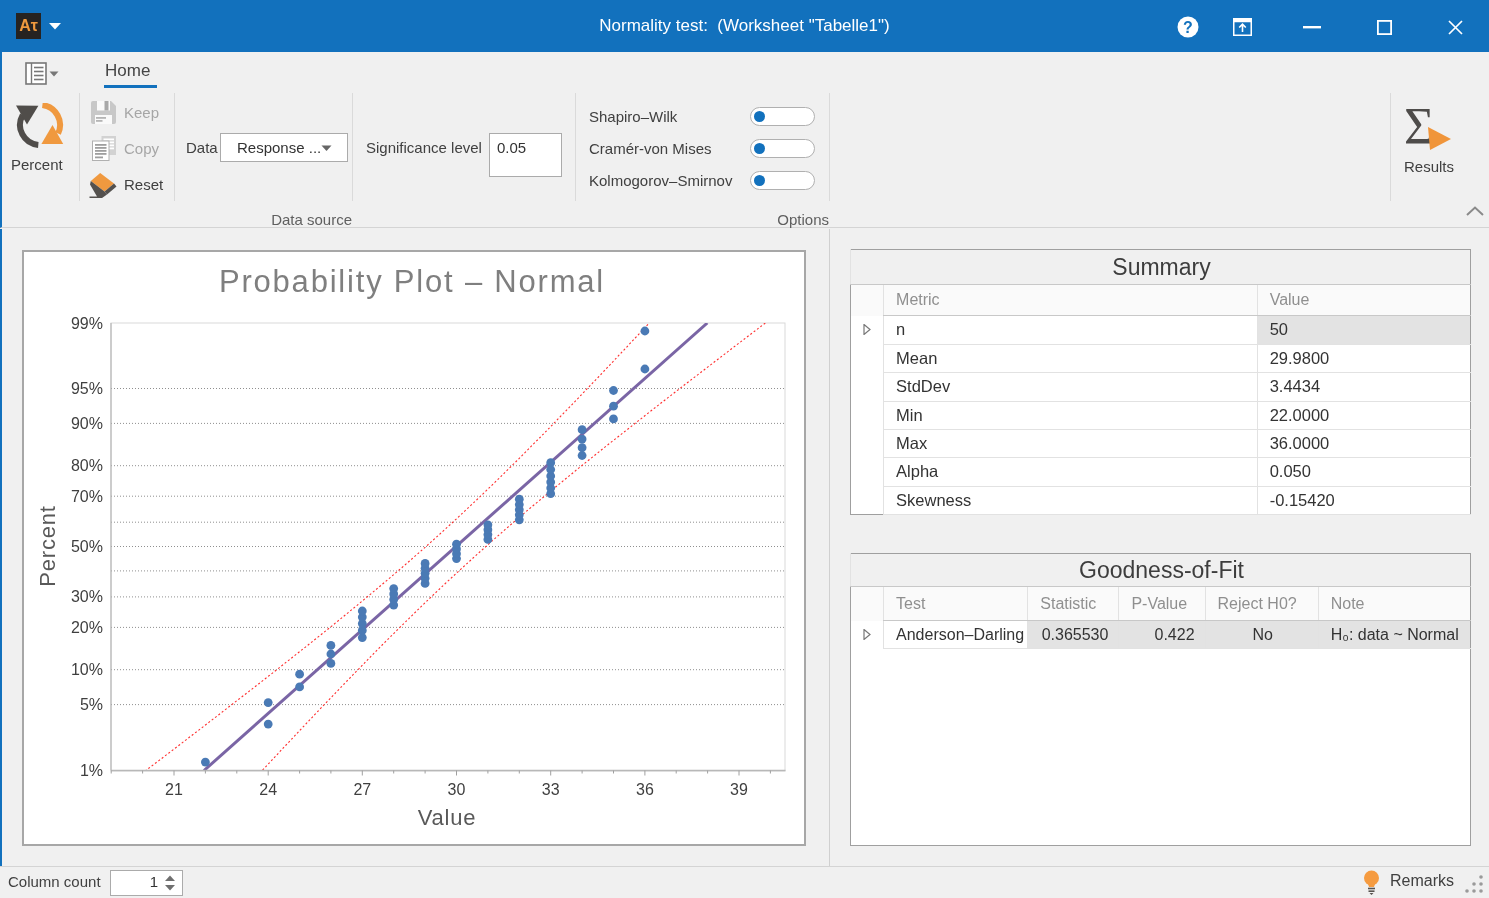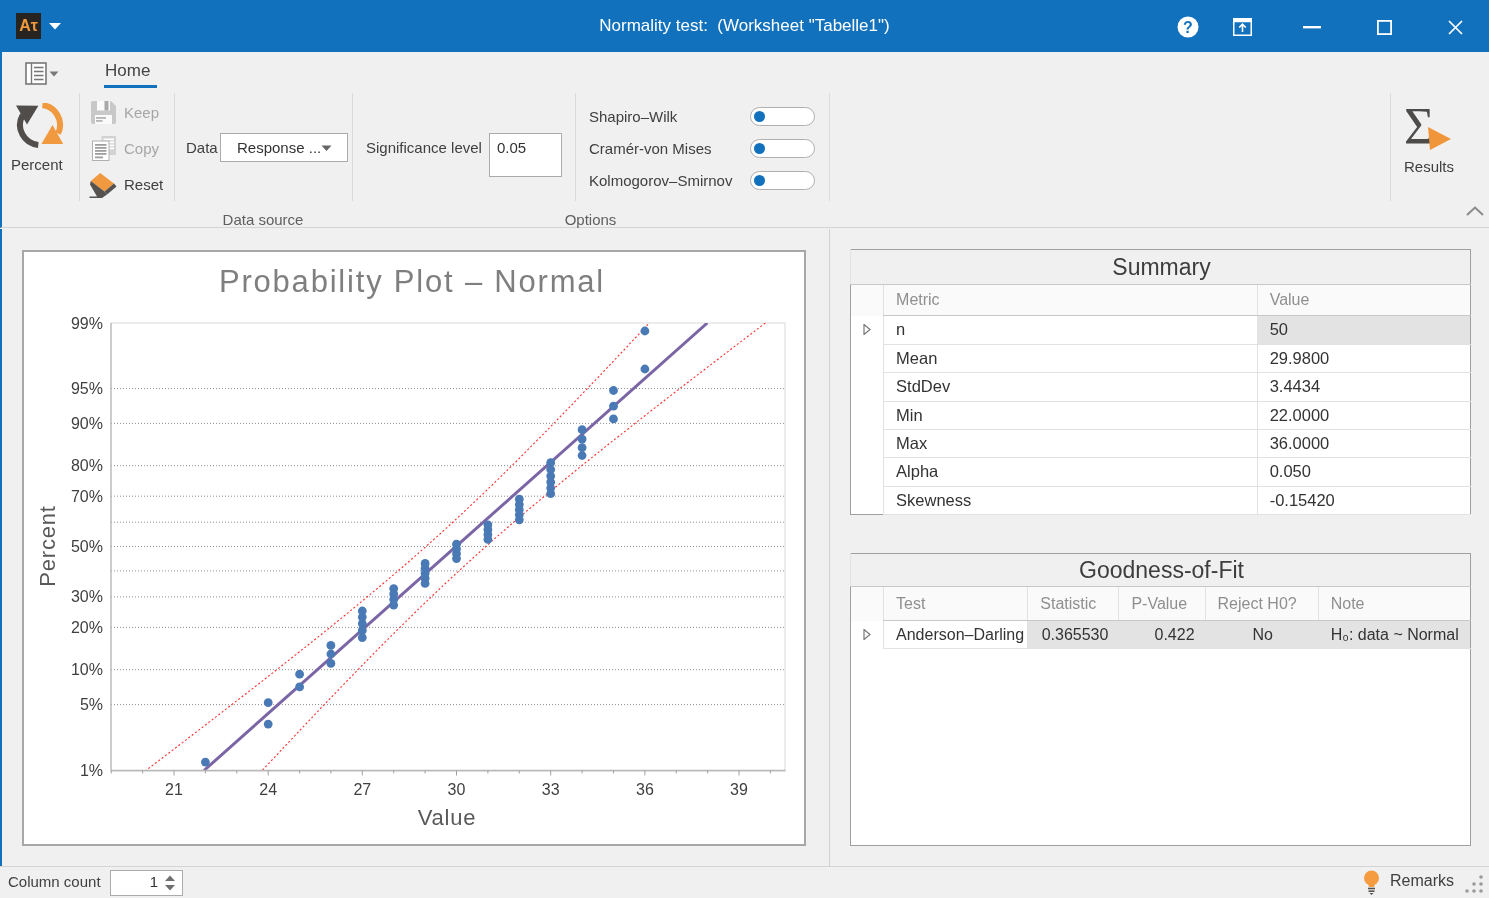--- a/index.html
+++ b/index.html
@@ -1,20 +1,20 @@
 <!DOCTYPE html>
 <html><head><meta charset="utf-8"><style>
 * { margin:0; padding:0; box-sizing:border-box; }
 html,body { width:1489px; height:898px; overflow:hidden; font-family:"Liberation Sans",sans-serif; background:#f0f0f0; }
 .abs { position:absolute; }
 #titlebar { position:absolute; left:0; top:0; width:1489px; height:52px; background:#1271bd; }
 #title { position:absolute; left:0; right:0; top:16px; text-align:center; color:#fff; font-size:17px; }
 #ribbon { position:absolute; left:0; top:52px; width:1489px; height:176px; background:#f0f0f0; border-left:2px solid #1271bd; border-bottom:1px solid #d4d4d4; }
 .vsep { position:absolute; top:41px; width:1px; height:108px; background:#dadada; }
-.glabel { position:absolute; top:159px; font-size:15px; color:#5f5f5f; text-align:center; }
+.glabel { position:absolute; top:159px; font-size:15px; color:#5f5f5f; text-align:right; }
 .rlabel { position:absolute; font-size:15px; color:#404040; }
 .dislabel { color:#a6a6a6; }
 #content { position:absolute; left:0; top:229px; width:1489px; height:637px; background:#f0f0f0; border-left:2px solid #1271bd; }
 #chartpanel { position:absolute; left:20px; top:21px; width:784px; height:596px; background:#fff; border:2px solid #a7a7a7; }
 #splitter { position:absolute; left:827px; top:0; width:1px; height:637px; background:#d0d0d0; }
 #statusbar { position:absolute; left:0; top:866px; width:1489px; height:32px; background:#f0f0f0; border-top:1px solid #d4d4d4; }
 table { border-collapse:collapse; }
 .rtbl { position:absolute; left:848px; width:621px; table-layout:fixed; white-space:nowrap; background:#fff; border:1px solid #9f9f9f; font-size:16.5px; color:#333; }
 .rtbl .tit { text-align:center; background:#f0f0f0; font-size:23px; color:#3d3d3d; border-bottom:1px solid #c8c8c8; }
 .rtbl th { font-weight:normal; text-align:left; color:#8f8f8f; font-size:16px; background:#fafafa; border-bottom:1px solid #c8c8c8; border-left:1px solid #e2e2e2; padding:0 0 0 12px; }

